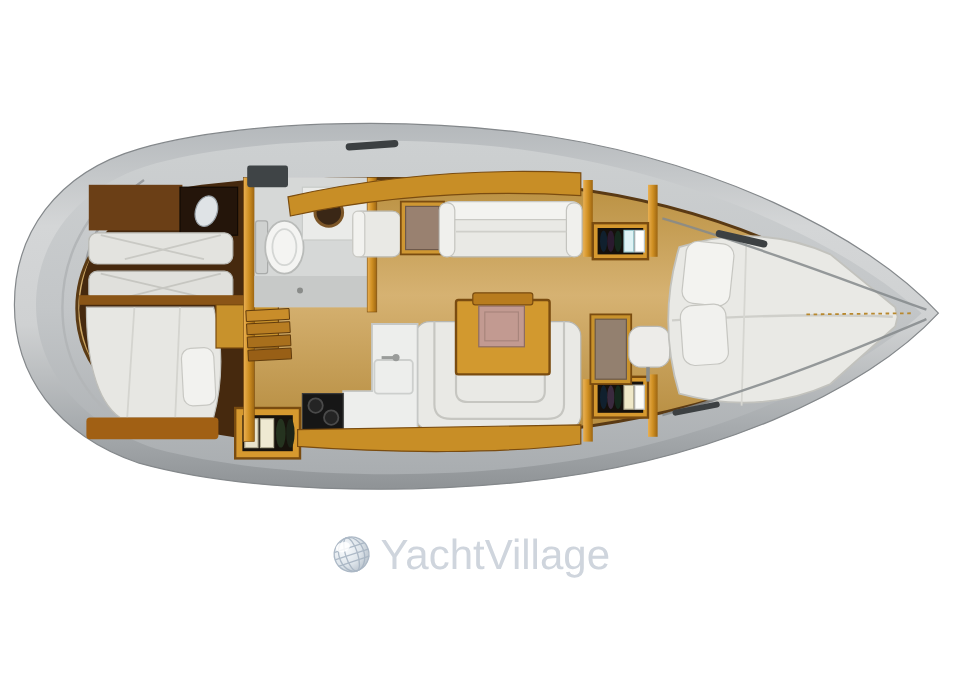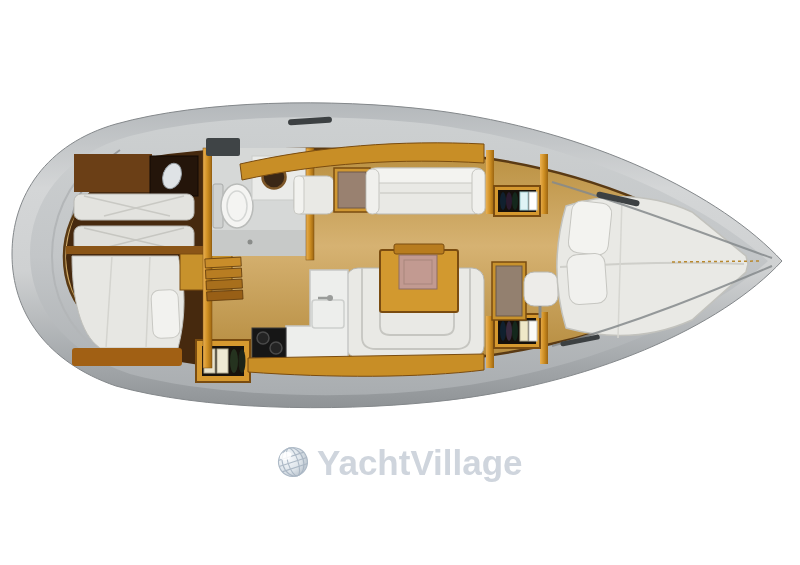--- a/index.html
+++ b/index.html
@@ -1,20 +1,20 @@
 <!DOCTYPE html>
 <html><head>
 <meta charset="utf-8">
 <style>
   html,body{margin:0;padding:0;background:#ffffff;}
   #stage{position:relative;width:800px;height:565px;background:#ffffff;overflow:hidden;
          font-family:"Liberation Sans",sans-serif;}
   #plan-svg{position:absolute;left:0;top:0;width:800px;height:565px;}
   .watermark{position:absolute;left:274px;top:441px;height:42px;display:flex;align-items:center;gap:5px;}
-  .wm-text{font-size:35px;font-weight:700;letter-spacing:0px;color:#cfd5dd;line-height:1;
+  .wm-text{font-size:35px;font-weight:400;letter-spacing:0px;color:#cfd5dd;line-height:1;
            font-family:"Liberation Sans",sans-serif;}
 </style>
 </head>
 <body>
 
 <div id="stage">
 
 <svg id="plan-svg" viewBox="0 0 800 565">
   <defs>
     <linearGradient id="hullG" x1="0" y1="0" x2="0" y2="1">

